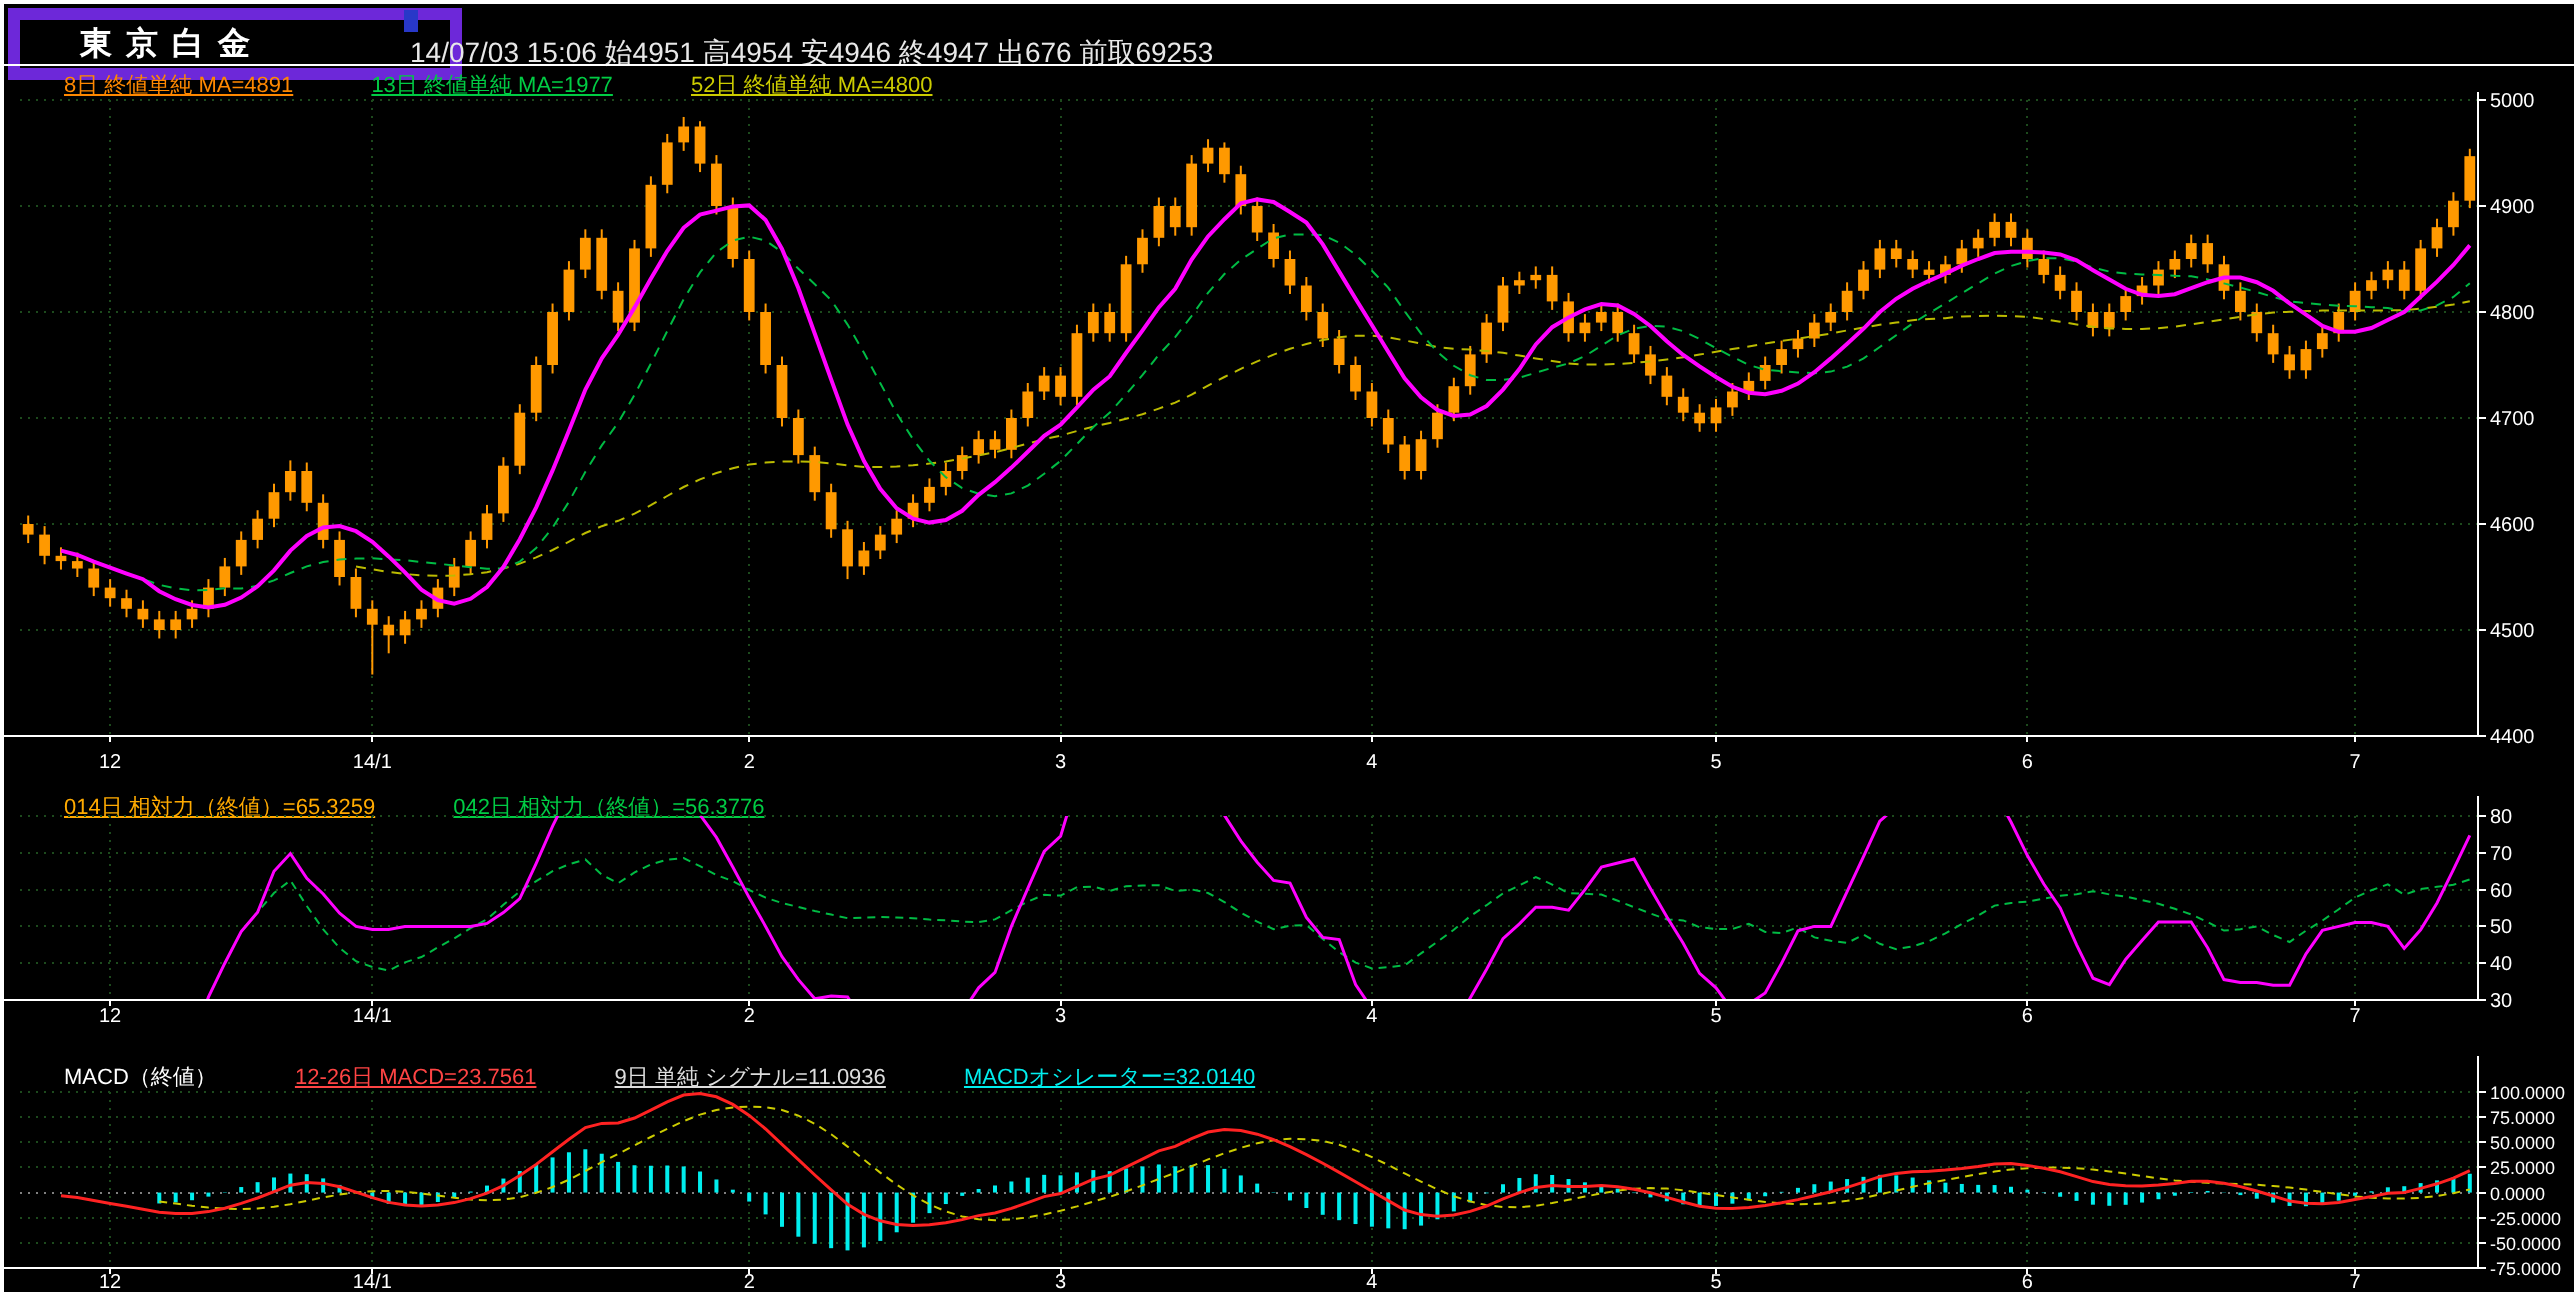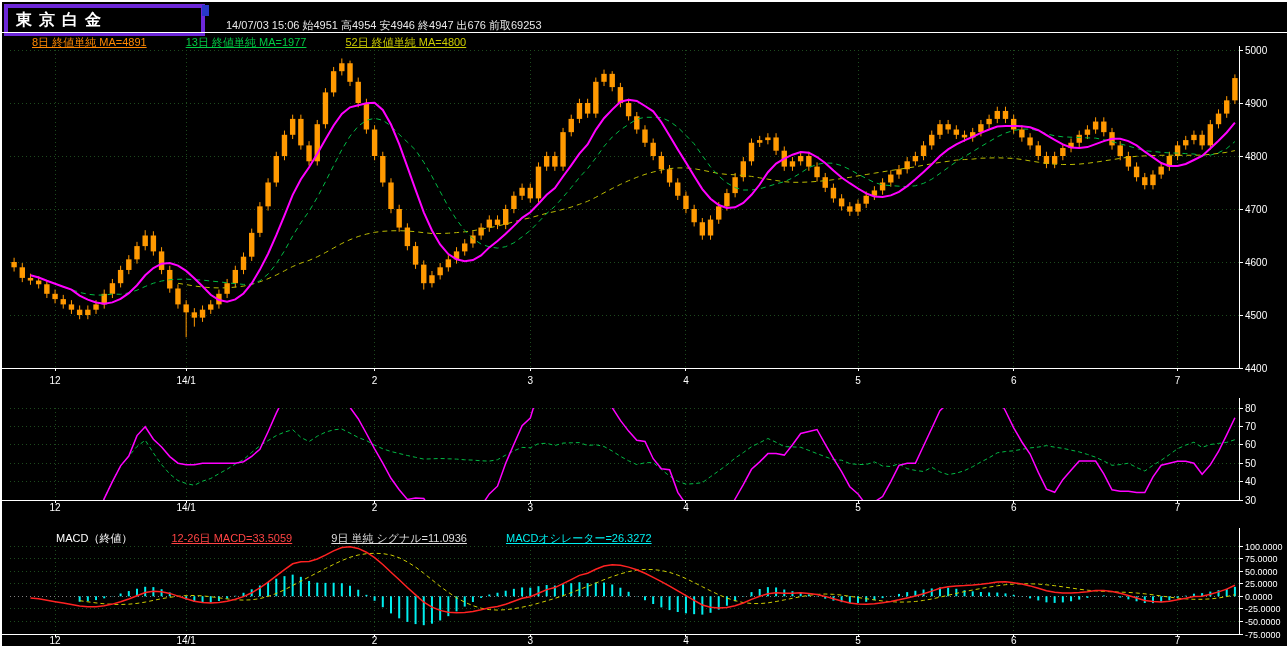--- a/index.html
+++ b/index.html
@@ -1,23 +1,23 @@
 <!DOCTYPE html>
 <html><head>
 <meta charset="utf-8">
 <style>
   html,body{margin:0;padding:0;background:#000;}
   #screen{position:relative;width:1287px;height:646px;background:#000;overflow:hidden;
           border:2px solid #fff;font-family:"Liberation Sans","DejaVu Sans",sans-serif;}
-  .title-box{position:absolute;left:2px;top:2px;width:193px;height:24px;border:4px solid #6d28d9;
-             display:flex;align-items:center;}
+  .title-box{position:absolute;left:2px;top:2px;width:193px;height:24px;border:6px solid #6d28d9;
+             display:flex;align-items:center;padding-left:22px;}
   .title-box span{color:#fff;font-size:16px;font-weight:bold;letter-spacing:7px;padding-left:8px;white-space:nowrap;}
   .hmarker{position:absolute;left:200px;top:3px;width:7px;height:11px;background:#2838c8;}
   .hline1{position:absolute;left:211px;top:2px;font-size:11px;color:#ffff00;white-space:nowrap;}
-  .hline2{position:absolute;left:224px;top:16px;font-size:11px;color:#e8e8e8;white-space:nowrap;}
+  .hline2{position:absolute;left:203px;top:16px;font-size:14px;color:#e8e8e8;white-space:nowrap;}
   .hrule{position:absolute;left:0;top:30px;width:1287px;height:1px;background:#fff;}
   .legend{position:absolute;font-size:11px;white-space:nowrap;}
   .legend span{margin-right:16px;text-decoration:underline;padding-left:20px;}
   .legend span.nound{text-decoration:none;}
   #legend-main{left:10px;top:33px;}
   #legend-rsi{left:10px;top:394px;}
   #legend-macd{left:10px;top:529px;}
   svg{position:absolute;left:0;}
   svg text{font-family:"Liberation Sans","DejaVu Sans",sans-serif;}
   #main-svg{top:44px;}
@@ -405,20 +405,24 @@
         <text x="184.15666666666667" y="338">14/1</text>
         <text x="372.60333333333335" y="338">2</text>
         <text x="528.2766666666666" y="338">3</text>
         <text x="683.95" y="338">4</text>
         <text x="856.01" y="338">5</text>
         <text x="1011.6833333333333" y="338">6</text>
         <text x="1175.55" y="338">7</text>
       </g>
     </svg>
 
+  <div id="legend-rsi" class="legend">
+    <span style="color: rgb(255, 170, 0);">014日 相対力（終値）=65.3259</span>
+    <span style="color: rgb(0, 204, 68);">042日 相対力（終値）=56.3776</span>
+  </div>
 
   <svg id="rsi-svg" width="1287" height="120">
       <defs>
         <clipPath id="clip-r">
           <rect x="8" y="10" width="1229" height="92"></rect>
         </clipPath>
       </defs>
       <g shape-rendering="crispEdges">
         <line x1="8" y1="10" x2="1237" y2="10" stroke="#1d4a1d" stroke-dasharray="1,3"></line>
         <line x1="8" y1="28.4" x2="1237" y2="28.4" stroke="#1d4a1d" stroke-dasharray="1,3"></line>
@@ -471,24 +475,24 @@
         <text x="372.60333333333335" y="113">2</text>
         <text x="528.2766666666666" y="113">3</text>
         <text x="683.95" y="113">4</text>
         <text x="856.01" y="113">5</text>
         <text x="1011.6833333333333" y="113">6</text>
         <text x="1175.55" y="113">7</text>
       </g>
     </svg>
 
   <div id="legend-macd" class="legend">
-    <span class="nound" style="color: rgb(255, 255, 255); margin-left: 24px;">MACD（終値）</span>
-    <span style="color: rgb(255, 68, 68);">12-26日 MACD=33.5059</span>
+    <span class="nound" style="color: rgb(255, 255, 255);">MACD（終値）</span>
+    <span style="color: rgb(255, 68, 68);">12-26日 MACD=23.7561</span>
     <span style="color: rgb(221, 221, 221); text-align: right;">9日 単純 シグナル=11.0936</span>
-    <span style="color: rgb(0, 238, 238);">MACDオシレーター=26.3272</span>
+    <span style="color: rgb(0, 238, 238);">MACDオシレーター=32.0140</span>
   </div>
 
   <svg id="macd-svg" width="1287" height="120">
       <defs>
         <clipPath id="clip-d">
           <rect x="8" y="18" width="1229" height="88"></rect>
         </clipPath>
       </defs>
       <g shape-rendering="crispEdges">
         <line x1="8" y1="18" x2="1237" y2="18" stroke="#1d4a1d" stroke-dasharray="1,3"></line>

